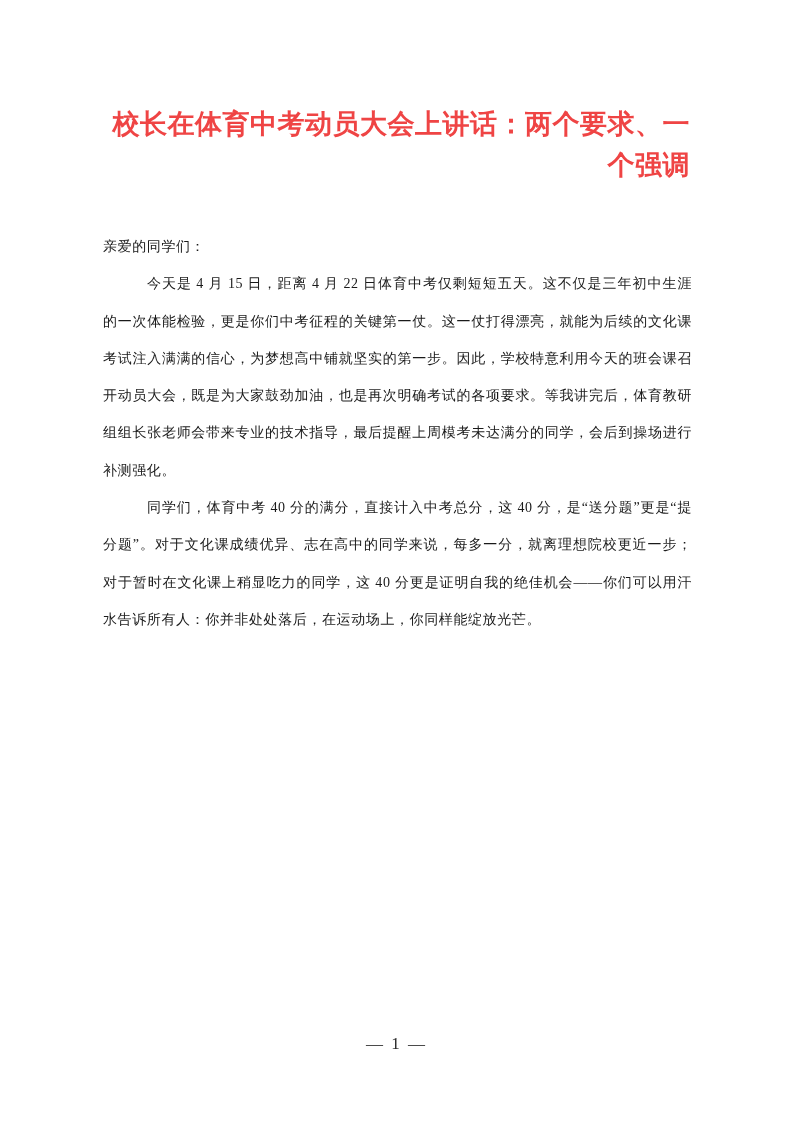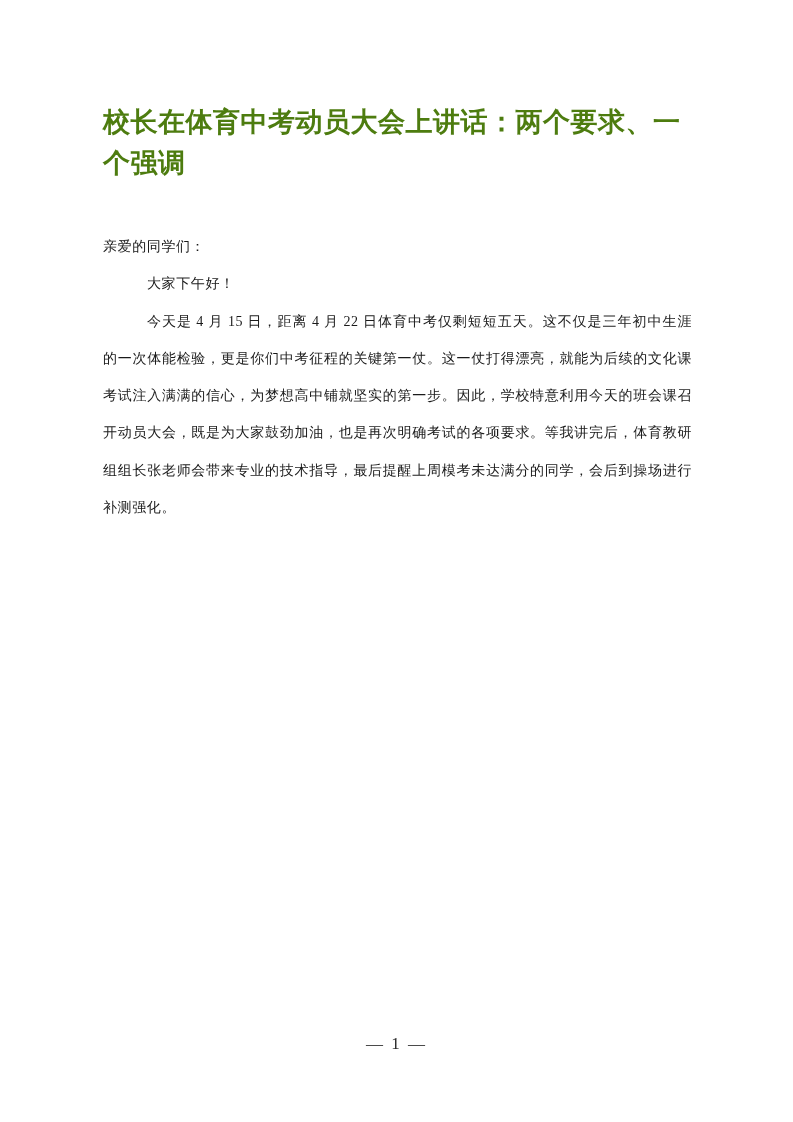--- a/index.html
+++ b/index.html
@@ -22,27 +22,27 @@
     width: 793px;
     height: 1122px;
     box-sizing: border-box;
   }
 
   .doc-title {
     position: absolute;
     top: 104px;
     left: 103px;
     width: 587px;
-    text-align: left;
-    font-family: Liberation Mono, monospace;
+    text-align: right;
+    font-family: Liberation Sans, sans-serif;
     font-weight: bold;
     font-size: 27px;
     line-height: 41px;
     letter-spacing: 0.5px;
-    color: #4d7c0f;
+    color: #ef4444;
   }
 
   .body-block {
     position: absolute;
     top: 228px;
     left: 103px;
     width: 589px;
   }
 
   .para {
@@ -78,23 +78,23 @@
 <body>
 
 <div class="page">
 
   <div class="doc-title">校长在体育中考动员大会上讲话：两个要求、一个强调</div>
 
   <div class="body-block">
 
     <p class="para">亲爱的同学们：</p>
 
-    <p class="para indent">大家下午好！</p>
 
     <p class="para indent">今天是 4 月 15 日，距离 4 月 22 日体育中考仅剩短短五天。这不仅是三年初中生涯的一次体能检验，更是你们中考征程的关键第一仗。这一仗打得漂亮，就能为后续的文化课考试注入满满的信心，为梦想高中铺就坚实的第一步。因此，学校特意利用今天的班会课召开动员大会，既是为大家鼓劲加油，也是再次明确考试的各项要求。等我讲完后，体育教研组组长张老师会带来专业的技术指导，最后提醒上周模考未达满分的同学，会后到操场进行补测强化。</p>
 
+    <p class="para indent">同学们，体育中考 40 分的满分，直接计入中考总分，这 40 分，是“送分题”更是“提分题”。对于文化课成绩优异、志在高中的同学来说，每多一分，就离理想院校更近一步；对于暂时在文化课上稍显吃力的同学，这 40 分更是证明自我的绝佳机会——你们可以用汗水告诉所有人：你并非处处落后，在运动场上，你同样能绽放光芒。</p>
 
 
   </div>
 
   <div class="footer">— 1 —</div>
 
 </div>
 
 </body></html>

